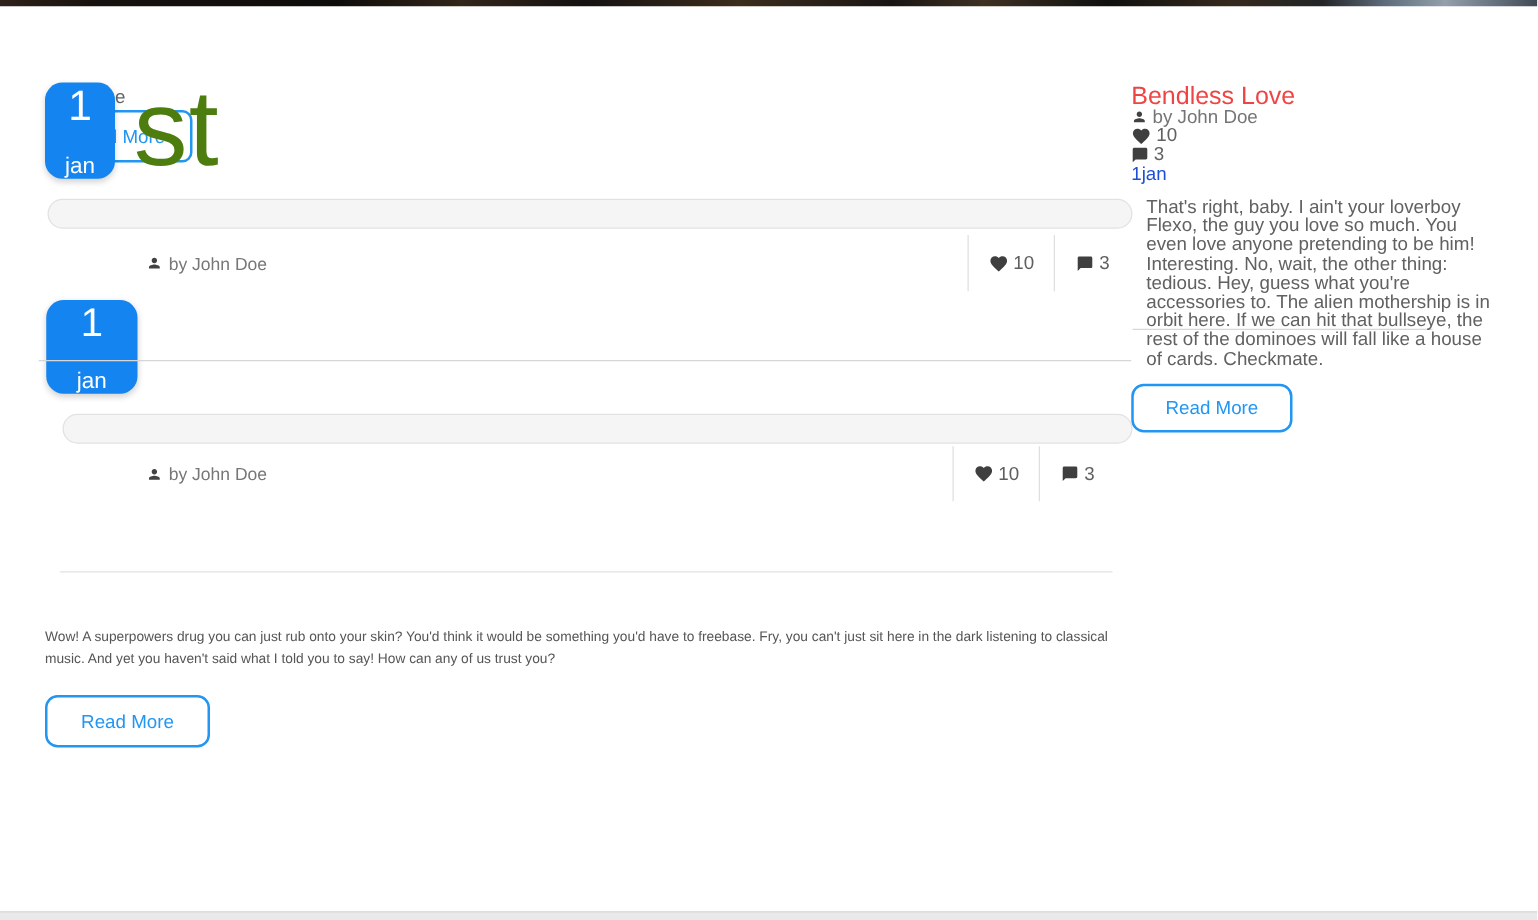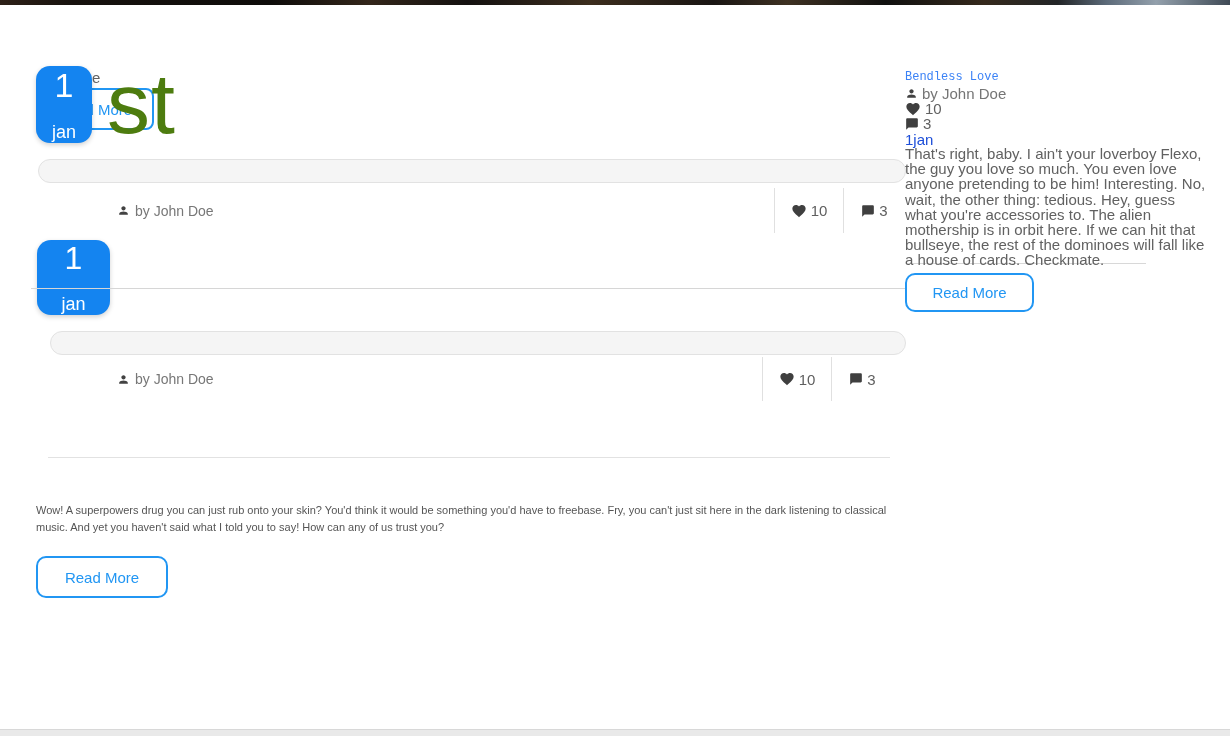--- a/index.html
+++ b/index.html
@@ -66,25 +66,25 @@
   .icon-person{width:13px;height:13px;}
   .icon-heart{width:16px;height:16px;fill:#3f3f3f;}
   .icon-bubble{width:14px;height:14px;fill:#3f3f3f;}
   
   .excerpt{
     position:absolute;left:36px;top:502px;width:868px;margin:0;
     font-size:11px;line-height:16.5px;color:#555;z-index:2;
   }
   
   .sidebar{position:absolute;left:905px;top:69px;width:302px;z-index:2;}
-  .sb-title{display:block;color:#3b82f6;font-size:12px;line-height:17px;text-decoration:none;cursor:pointer;font-family:Liberation Mono, monospace;}
+  .sb-title{display:block;color:#ef4444;font-size:20px;line-height:17px;text-decoration:none;cursor:pointer;}
   .sb-line{display:flex;align-items:center;gap:4px;height:15px;color:#757575;font-size:15px;}
   .sb-line .num{color:#616161;}
   .sb-date{height:15px;color:#1d4ed8;font-size:15px;}
-  .sb-excerpt{margin:0;font-size:15px;line-height:15.2px;color:#616161;}
+  .sb-excerpt{margin:12px;font-size:15px;line-height:15.2px;color:#616161;}
   
   .bottom-scrollbar{
     position:absolute;left:0;top:729px;width:1230px;height:7px;background:#e9e9e9;
     border-top:1px solid #d8d8d8;z-index:10;
   }
 </style>
 </head>
 <body>
 
 <div class="canvas">

